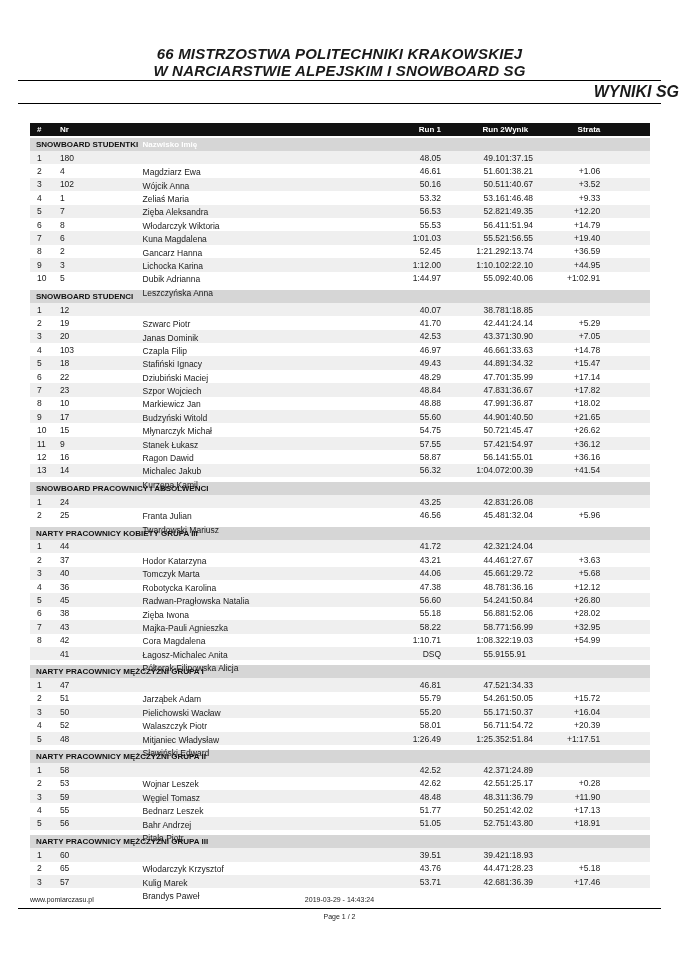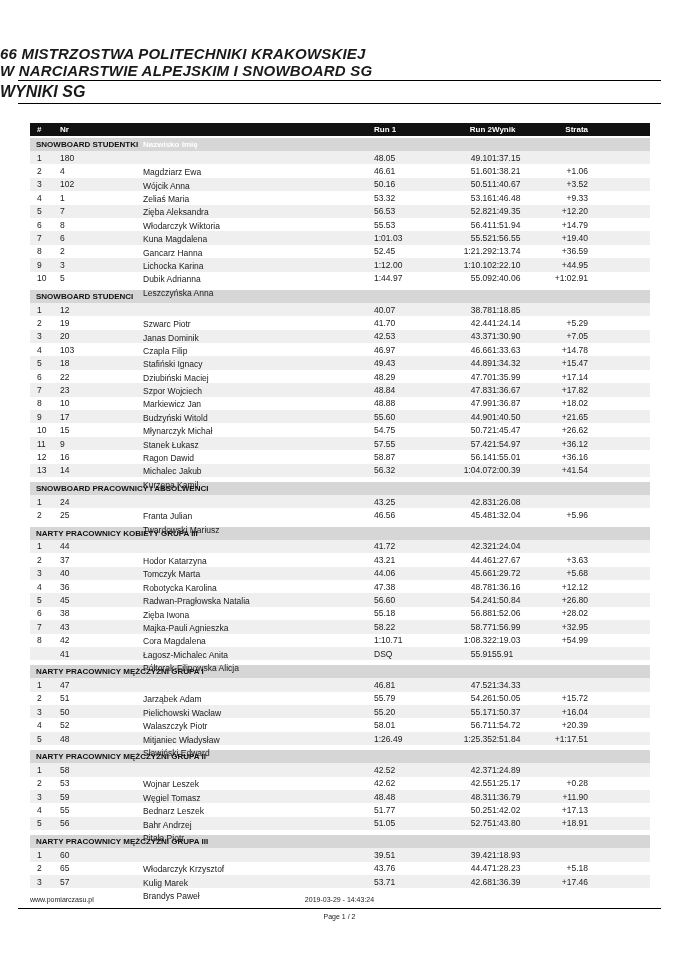--- a/index.html
+++ b/index.html
@@ -6,33 +6,33 @@
   html,body { background:#ffffff; }
   .page {
     position:relative;
     width:679px; height:960px;
     background:#ffffff;
     font-family:"Liberation Sans", sans-serif;
     color:#1a1a1a;
     overflow:hidden;
   }
   
-  .titles { padding-top:45px; text-align:left; }
+  .titles { padding-top:45px; text-align:center; }
   .title-line {
     font-weight:bold; font-style:italic;
     font-size:15px; line-height:17px;
     letter-spacing:.2px;
   }
   .rule {
     height:0; border-top:1.5px solid #000;
     margin:0 18px;
   }
   .rule-1 { margin-top:1px; }
   .subtitle {
-    text-align:left;
+    text-align:right;
     font-weight:bold; font-style:italic;
     font-size:16px; line-height:20px;
     padding:1px 0;
   }
   
   .table {
     position:absolute; left:30px; top:123px; width:620px;
   }
   .thead {
     display:flex; align-items:center;
@@ -55,22 +55,22 @@
     display:flex; align-items:center;
     height:13.4px; font-size:8.5px;
     background:#ffffff;
     white-space:nowrap;
   }
   .row.odd { background:var(--stripe-bg,#efefef); }
   .cell { display:block; }
   .c-pos    { width:30px;  padding-left:7px; }
   .c-nr     { width:62px;  text-align:left; }
   .c-name   { width:252px; padding-left:21px; overflow:hidden;margin-top:29px; }
-  .c-run1   { width:69px;  }
-  .c-run2   { width:49px;  text-align:right; }
+  .c-run1   { width:69px;  text-align:right; }
+  .c-run2   { width:64px;  text-align:right; }
   .c-wynik  { width:52px;  }
   .c-strata { width:44px;  text-align:right; }
   .c-pad    { width:50px; }
   
   .footer { position:absolute; left:0; right:0; top:896px; font-size:7px; color:#222; }
   .footer-row { position:relative; height:12px; }
   .footer-site { position:absolute; left:30px; top:0; }
   .footer-datetime { position:absolute; left:0; right:0; top:0; text-align:center; }
   .footer-rule { border-top:1.8px solid #000; margin:0 18px; }
   .footer-page { text-align:center; padding-top:4px; font-size:7px; }

